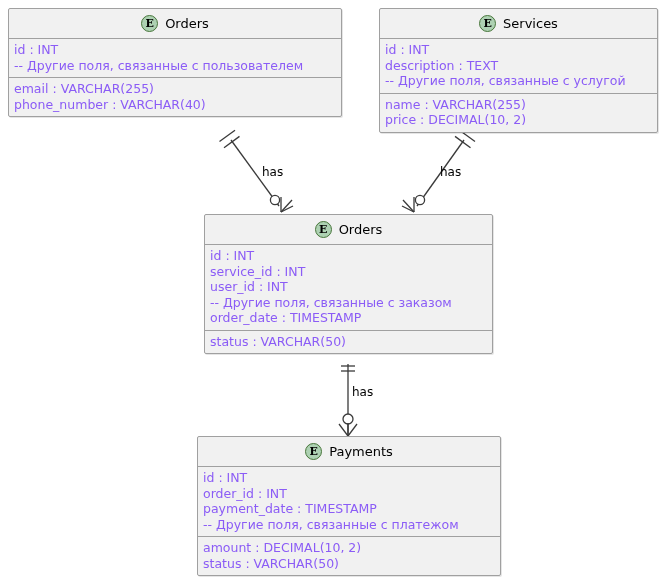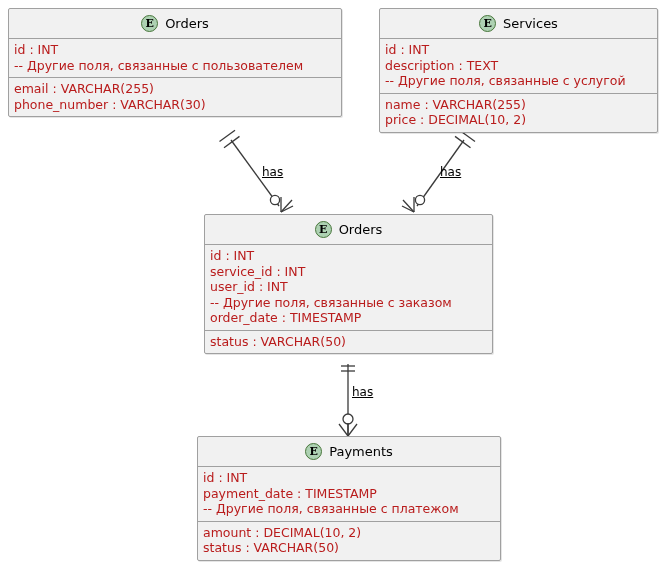--- a/index.html
+++ b/index.html
@@ -85,30 +85,29 @@
   }
 
   .entity-section + .entity-section {
     border-top: 1px solid #A0A0A0;
   }
 
   .field {
     font-size: 12.5px;
     line-height: 15.5px;
     white-space: nowrap;
-    color: #b91c1c;
+    color: #8b5cf6;
   }
 
   .edge-label {
     position: absolute;
     font-size: 12px;
     line-height: 13px;
     color: #000000;
     white-space: nowrap;
-    text-decoration: underline;
   }
 </style>
 </head>
 <body>
 
 <div id="diagram-canvas">
 
   <svg id="connector-layer" width="665" height="587" viewBox="0 0 665 587" xmlns="http://www.w3.org/2000/svg">
     <g stroke="#3A3A3A" stroke-width="1.3" fill="none">
 
@@ -156,21 +155,21 @@
     <div class="entity-header">
       <span class="entity-icon">E</span>
       <span class="entity-title">Orders</span>
     </div>
     <div class="entity-section">
       <div class="field">id : INT</div>
       <div class="field">-- Другие поля, связанные с пользователем</div>
     </div>
     <div class="entity-section">
       <div class="field">email : VARCHAR(255)</div>
-      <div class="field">phone_number : VARCHAR(30)</div>
+      <div class="field">phone_number : VARCHAR(40)</div>
     </div>
   </div>
 
   <div class="entity" style="left:379px; top:8px; width:279px;">
     <div class="entity-header">
       <span class="entity-icon">E</span>
       <span class="entity-title">Services</span>
     </div>
     <div class="entity-section">
       <div class="field">id : INT</div>
@@ -200,20 +199,21 @@
     </div>
   </div>
 
   <div class="entity" style="left:197px; top:436px; width:304px;">
     <div class="entity-header">
       <span class="entity-icon">E</span>
       <span class="entity-title">Payments</span>
     </div>
     <div class="entity-section">
       <div class="field">id : INT</div>
+      <div class="field">order_id : INT</div>
       <div class="field">payment_date : TIMESTAMP</div>
       <div class="field">-- Другие поля, связанные с платежом</div>
     </div>
     <div class="entity-section">
       <div class="field">amount : DECIMAL(10, 2)</div>
       <div class="field">status : VARCHAR(50)</div>
     </div>
   </div>
 
 </div>

